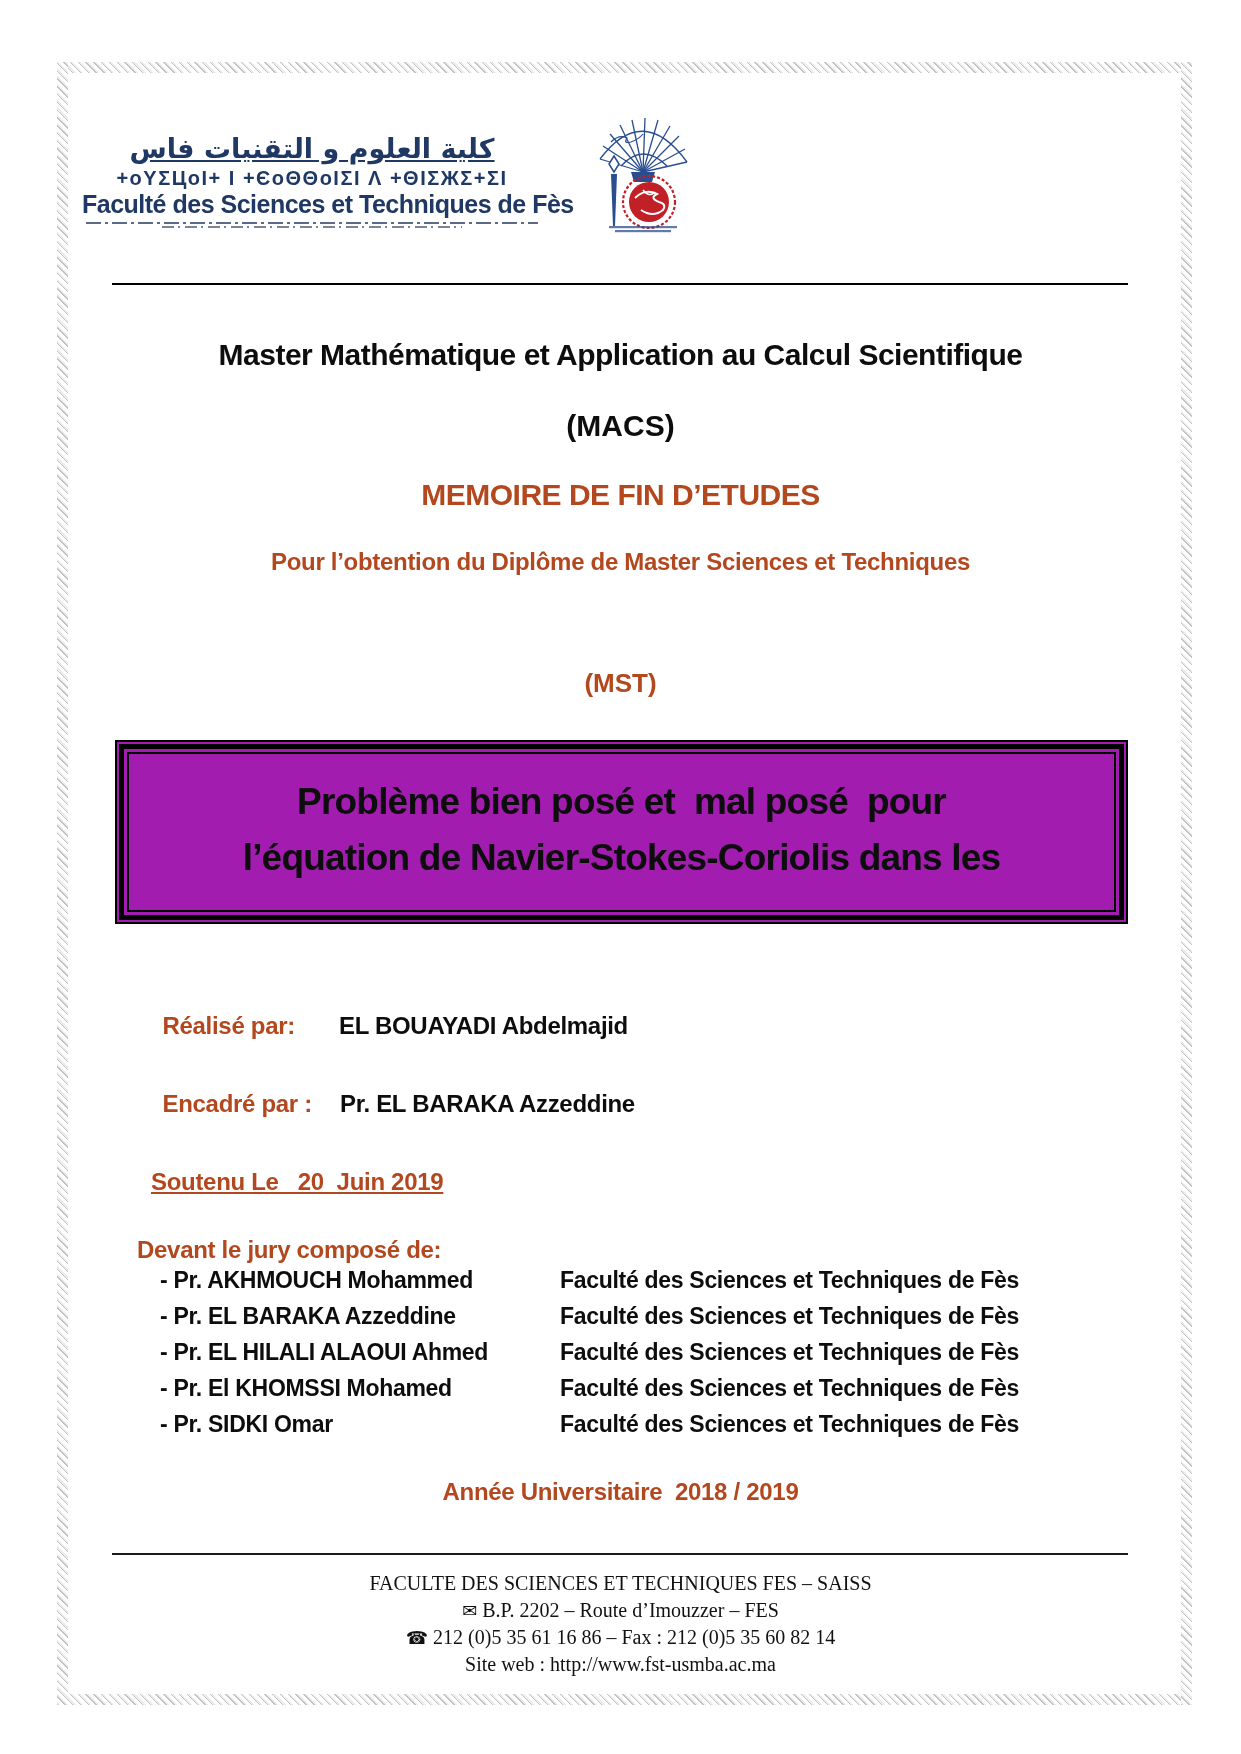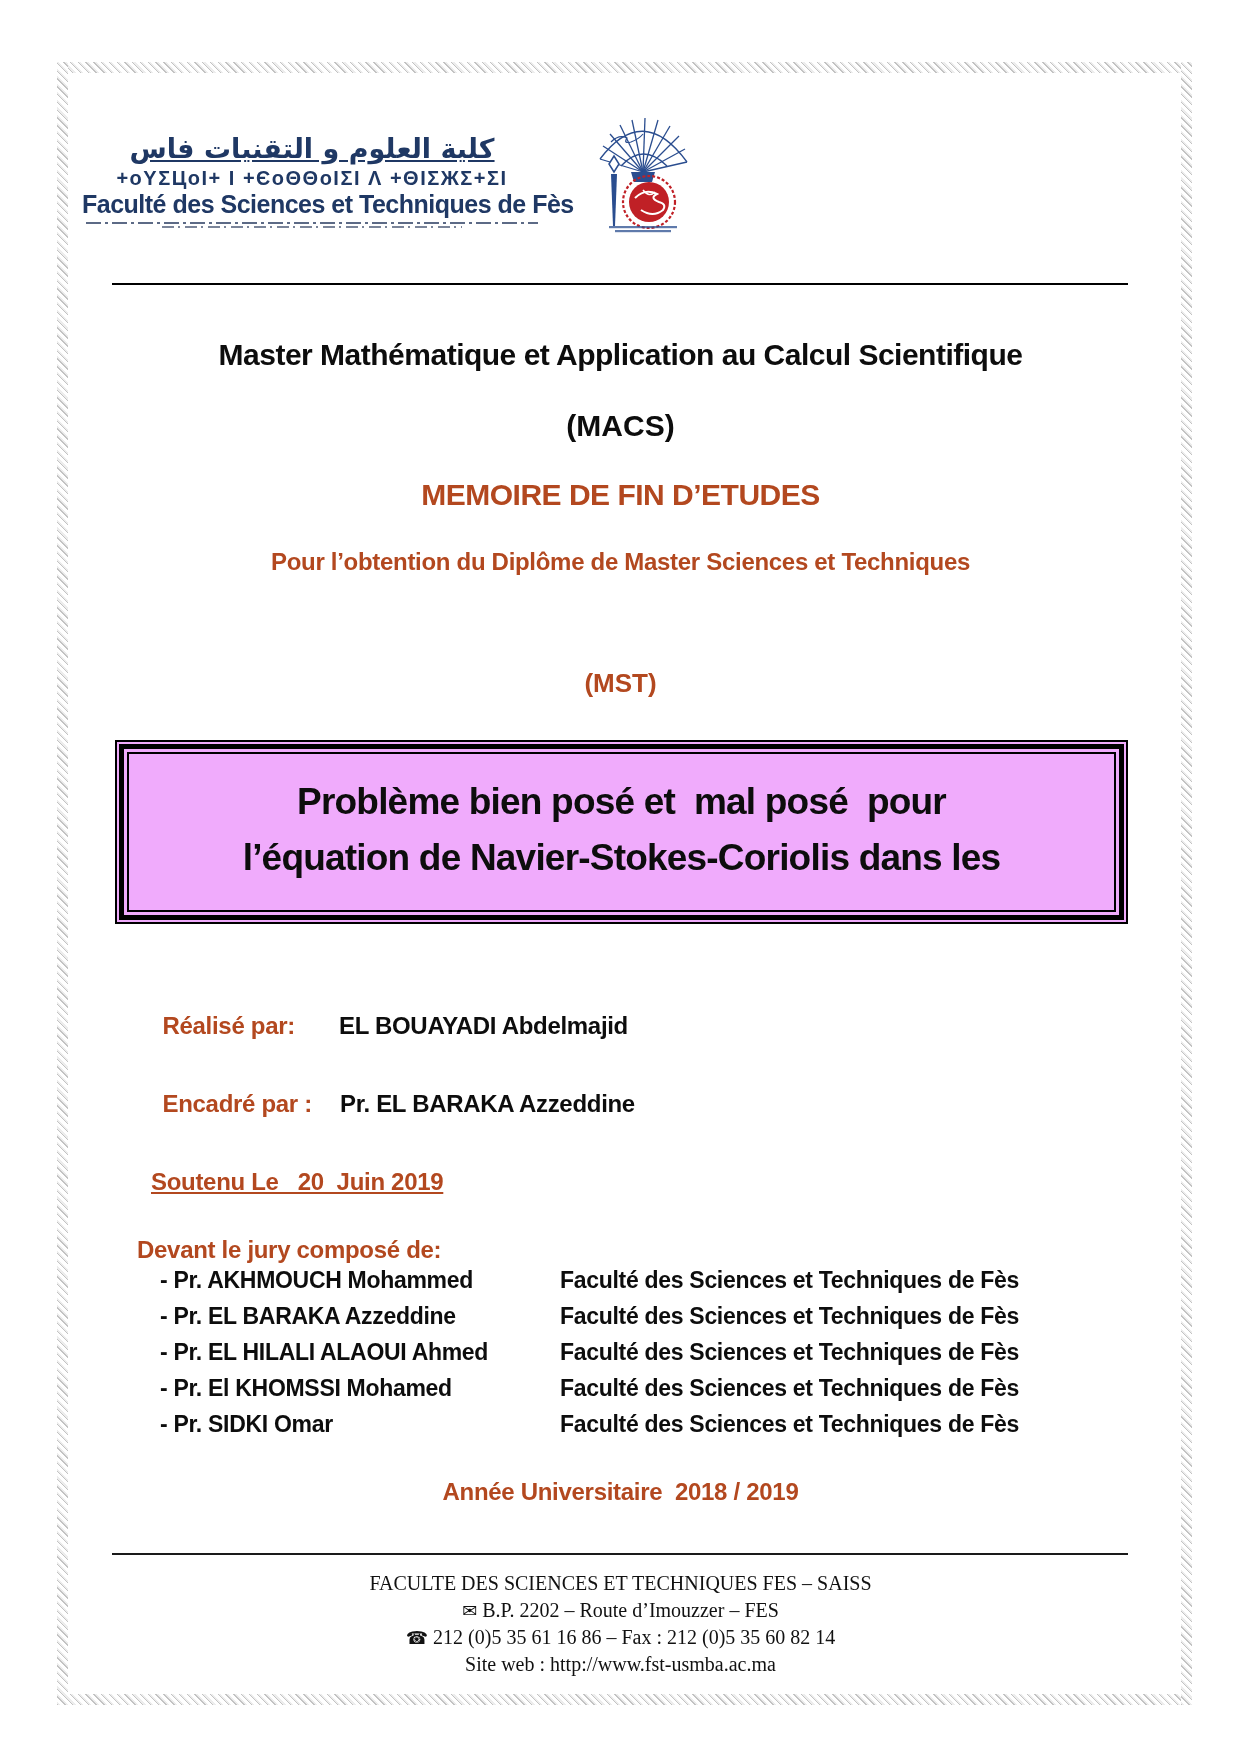--- a/index.html
+++ b/index.html
@@ -37,21 +37,21 @@
   .rule-bottom{position:absolute;top:1553px;left:112px;width:1016px;border-top:2px solid #1a1a1a;}
 
   .cline{position:absolute;left:0;width:100%;text-align:center;font-weight:bold;}
   .master{top:338px;font-size:30px;color:#0d0d0d;letter-spacing:-0.5px;}
   .macs{top:409px;font-size:30px;color:#0d0d0d;}
   .memoire{top:478px;font-size:30px;color:#B3481F;letter-spacing:-0.5px;}
   .pour{top:548px;font-size:24px;color:#B3481F;letter-spacing:-0.3px;}
   .mst{top:624px;font-size:26px;color:#B3481F;margin-top:44px;}
 
   
-  .title-box{position:absolute;top:740px;left:115px;width:1013px;box-sizing:border-box;border:2px solid #000;padding:2px;background:#f0abfc;}
+  .title-box{position:absolute;top:740px;left:115px;width:1013px;box-sizing:border-box;border:2px solid #000;padding:2px;background:#a21caf;}
   .title-box-mid{border:5px solid #000;padding:3px;}
   .title-box-inner{border:2px solid #000;padding:20px 8px 24px;text-align:center;}
   .thesis-title{font-size:37px;font-weight:bold;color:#0d0d0d;line-height:1.52;letter-spacing:-0.8px;white-space:pre-wrap;}
 
   .pair-row{position:absolute;left:137px;font-size:24px;font-weight:bold;letter-spacing:-0.3px;white-space:pre-wrap;}
   .realise{top:984px;}
   .encadre{top:1062px;}
   .lab{color:#B3481F;}
   .val{color:#0d0d0d;}
   .realise .val{margin-left:44px;}

